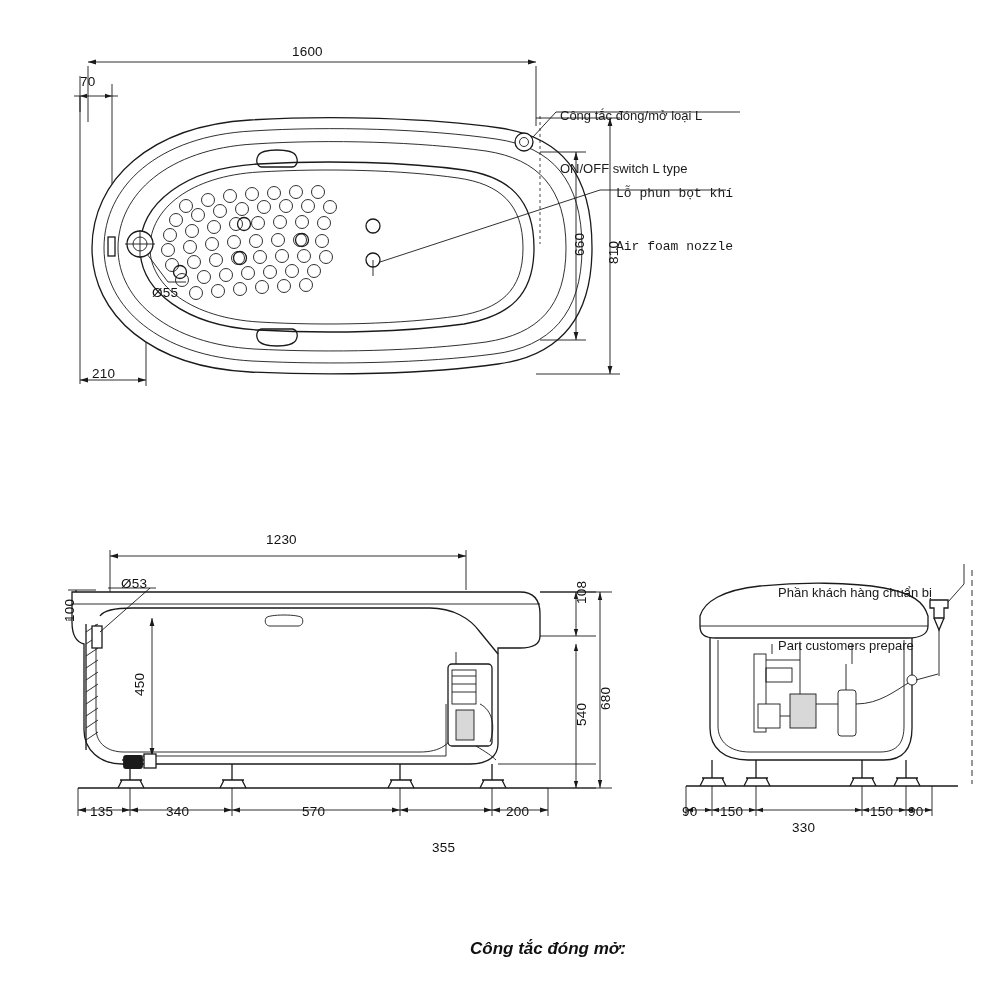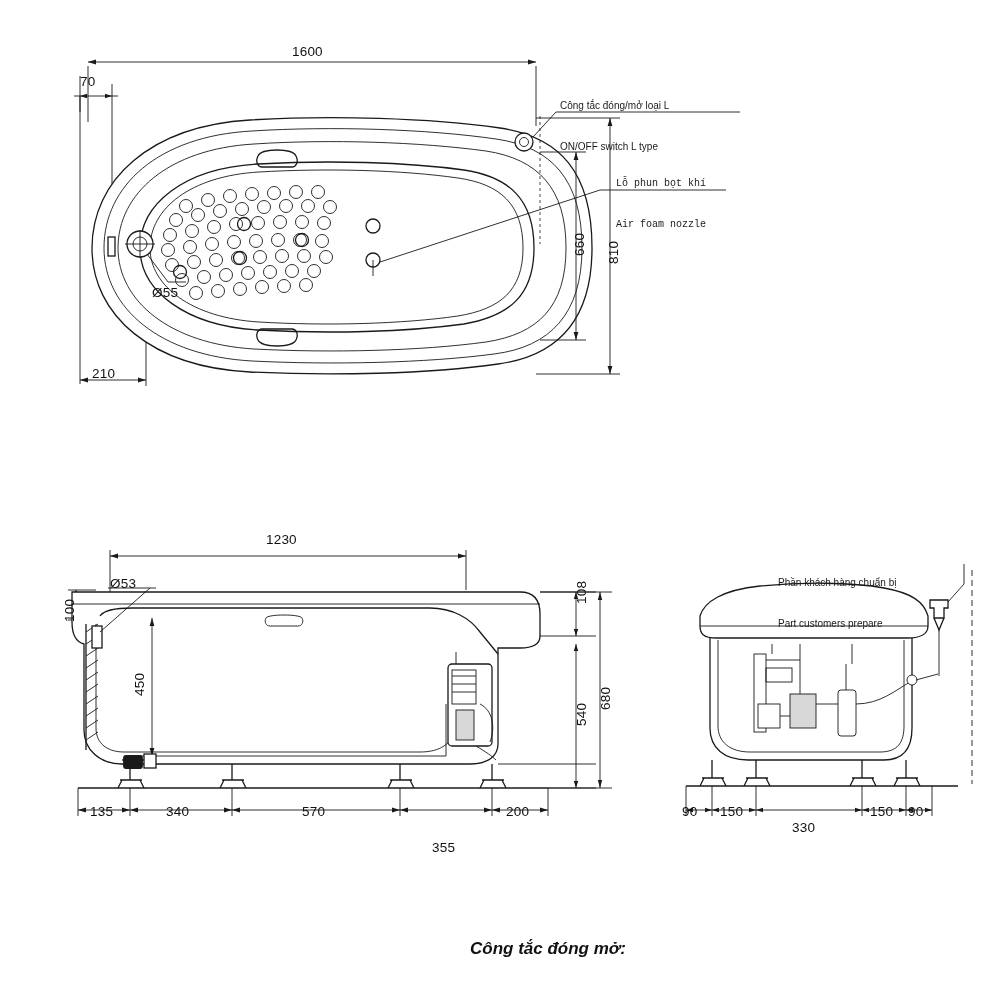--- a/index.html
+++ b/index.html
@@ -39,21 +39,21 @@
     font-family: "Liberation Sans", sans-serif;
     font-size: 17px;
     font-style: italic;
     font-weight: bold;
     color: #111;
     line-height: 1.45;
     white-space: pre;
   }
   .callout {
     position: absolute;
-    font-size: 10px;
+    font-size: 13px;
     line-height: 1.35;
     white-space: pre;
   }
   svg { display: block; }
   .ln { stroke: #1a1a1a; fill: none; }
   .thin { stroke-width: 0.9; }
   .med { stroke-width: 1.3; }
   .thick { stroke-width: 1.8; }
   .dash { stroke-dasharray: 6 4; stroke-width: 0.9; }
   .dashfine { stroke-dasharray: 3 3; stroke-width: 0.8; }
@@ -479,21 +479,21 @@
 
   <div class="callout" style="left:616px; top:146px;font-family:Liberation Mono, monospace;">
     <div>Lỗ phun bọt khí</div>
     <div>Air foam nozzle</div>
   </div>
 
   <div class="lbl dim" style="left:266px; top:528px;">1230</div>
 
   <div class="lbl dim vert" style="left:62px; top:618px;">100</div>
 
-  <div class="lbl dim" style="left:110px; top:572px;">Ø53</div>
+  <div class="lbl dim" style="left:110px; top:572px;padding-left:11px;">Ø53</div>
 
   <div class="lbl dim vert" style="left:132px; top:692px;">450</div>
 
   <div class="lbl dim vert" style="left:574px; top:600px;">108</div>
 
   <div class="lbl dim vert" style="left:574px; top:722px;">540</div>
 
   <div class="lbl dim vert" style="left:598px; top:706px;">680</div>
 
   <div class="lbl dim" style="left:90px; top:800px;">135</div>

